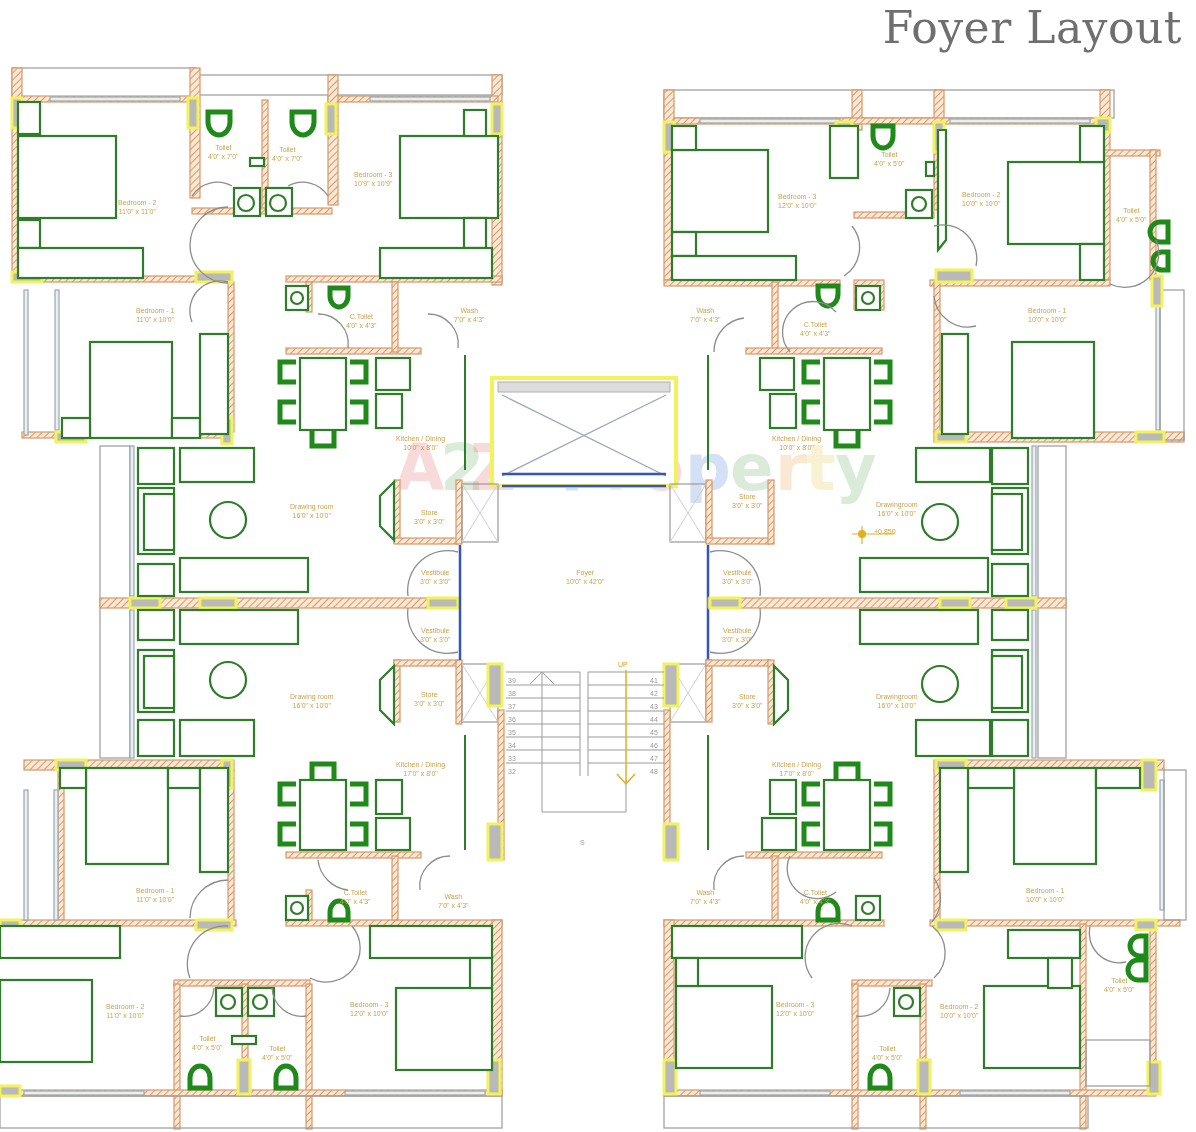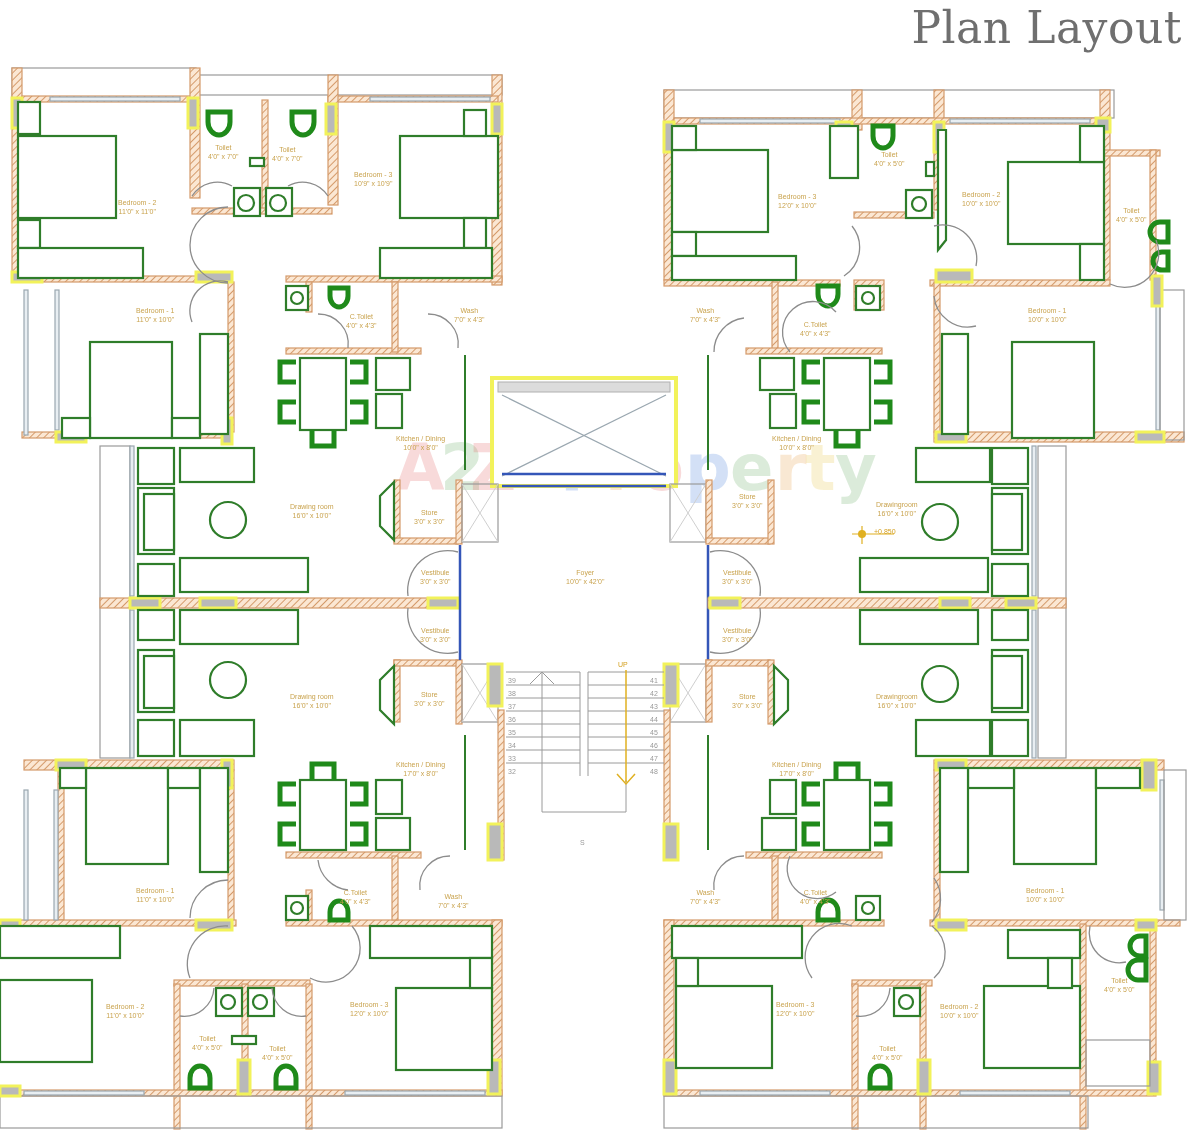--- a/index.html
+++ b/index.html
@@ -13,21 +13,21 @@
   .win { fill:#e8eef2; stroke:#9aa7b0; stroke-width:1.2; }
   .door { fill:none; stroke:#8c8c8c; stroke-width:1.3; }
   .blue { stroke:#3456b8; stroke-width:2.5; }
   .thin { fill:none; stroke:#9a9a9a; stroke-width:1.2; }
   .wm { font-family:"DejaVu Sans", sans-serif; font-size:64px; font-weight:bold; opacity:0.22; }
   .room-label { position:absolute; font-size:7px; color:#c9a34e; line-height:9px; text-align:center; white-space:nowrap; }
 </style>
 </head>
 <body>
 
-<div class="title">Plan Layout</div>
+<div class="title">Foyer Layout</div>
 
 <svg class="plan" width="1196" height="1132" viewBox="0 0 1196 1132">
   <defs>
     <pattern id="hatch" width="5" height="5" patternUnits="userSpaceOnUse" patternTransform="rotate(45)">
       <rect width="5" height="5" fill="#fbe7d3"></rect>
       <line x1="0" y1="0" x2="0" y2="5" stroke="#d49a6a" stroke-width="2"></line>
     </pattern>
   </defs>
 
   <g>

